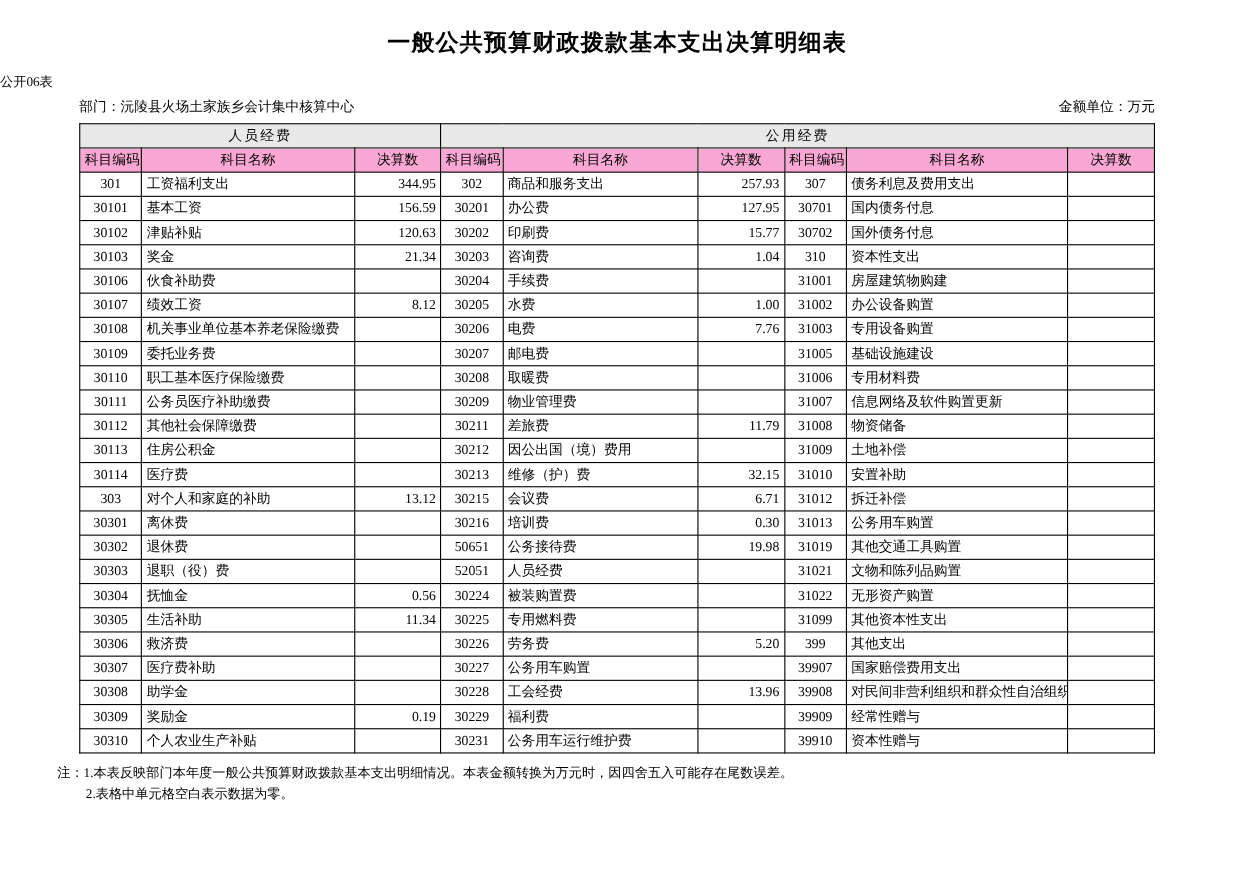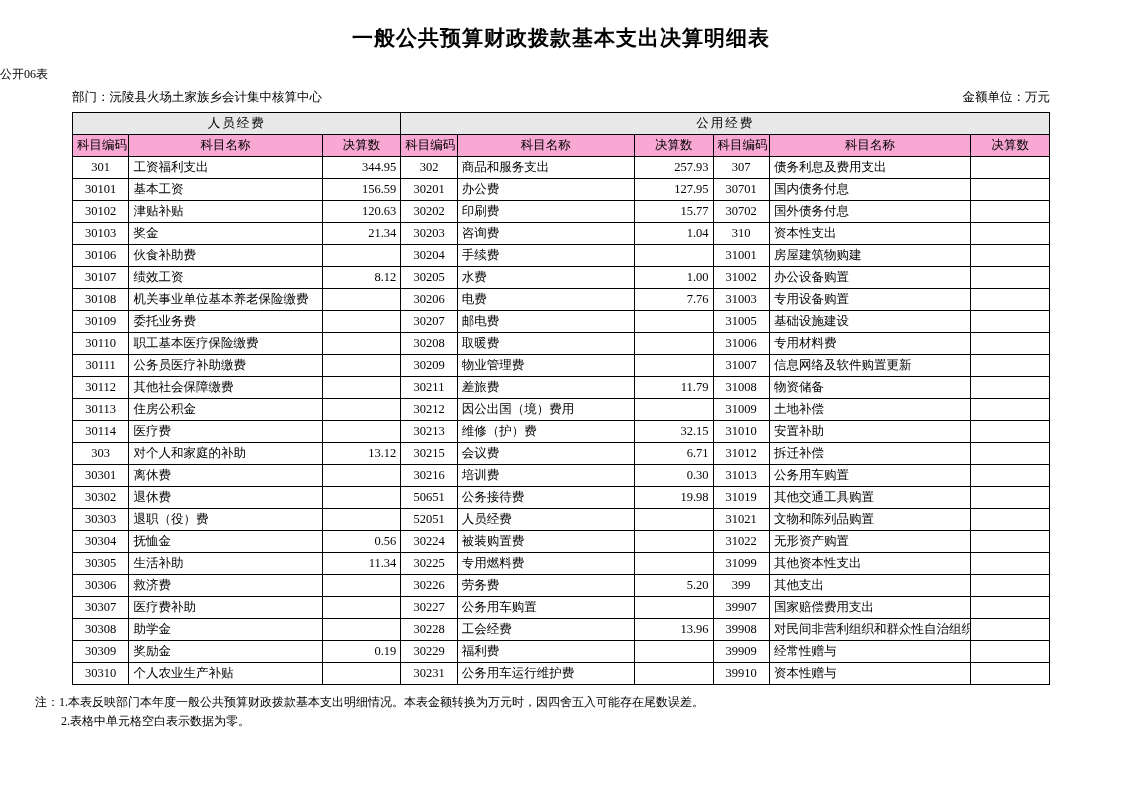--- a/index.html
+++ b/index.html
@@ -89,21 +89,21 @@
   .c-num {
     text-align: right;
     padding-right: 6px;
   }
   .w-code { width: 56px; }
   .w-name-p { width: 192px; }
   .w-num { width: 78px; }
   .w-name-g { width: 176px; }
   .w-name-c { width: 200px; }
   .notes {
-    padding: 0 35px;
+    padding: 0 52px;
     margin-top: 8px;
     font-size: 12px;
     line-height: 19px;
   }
   .notes div { white-space: nowrap; }
   .notes .second { padding-left: 26px; }
 </style>
 </head>
 <body>
 

